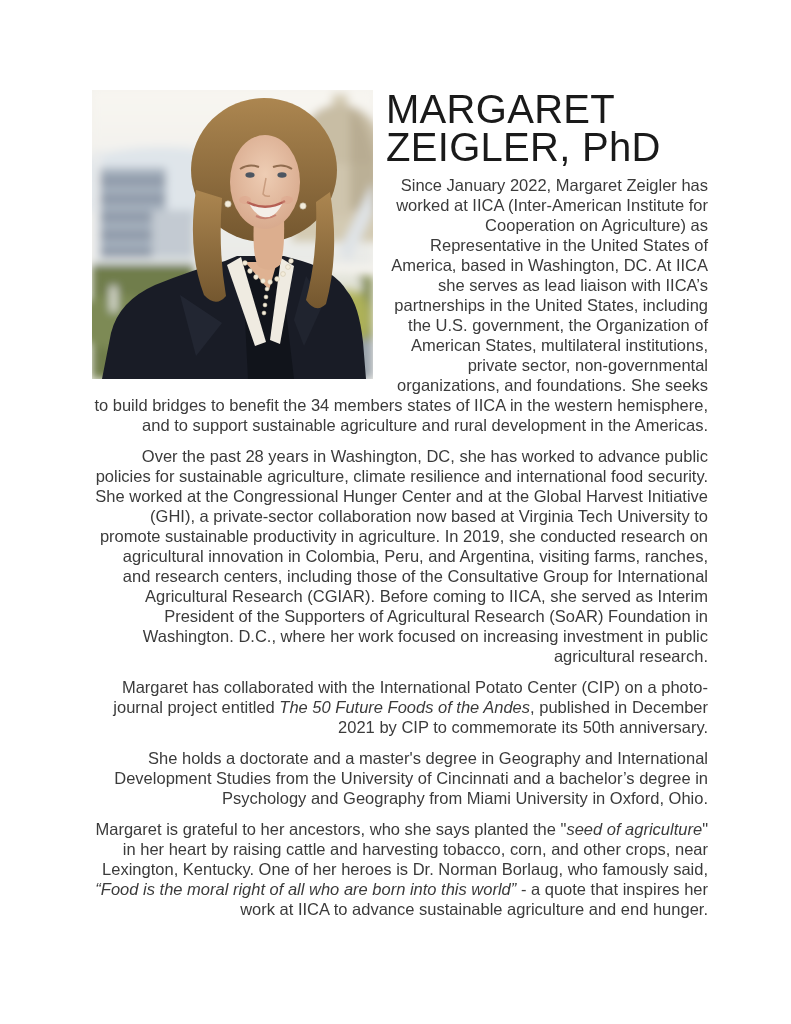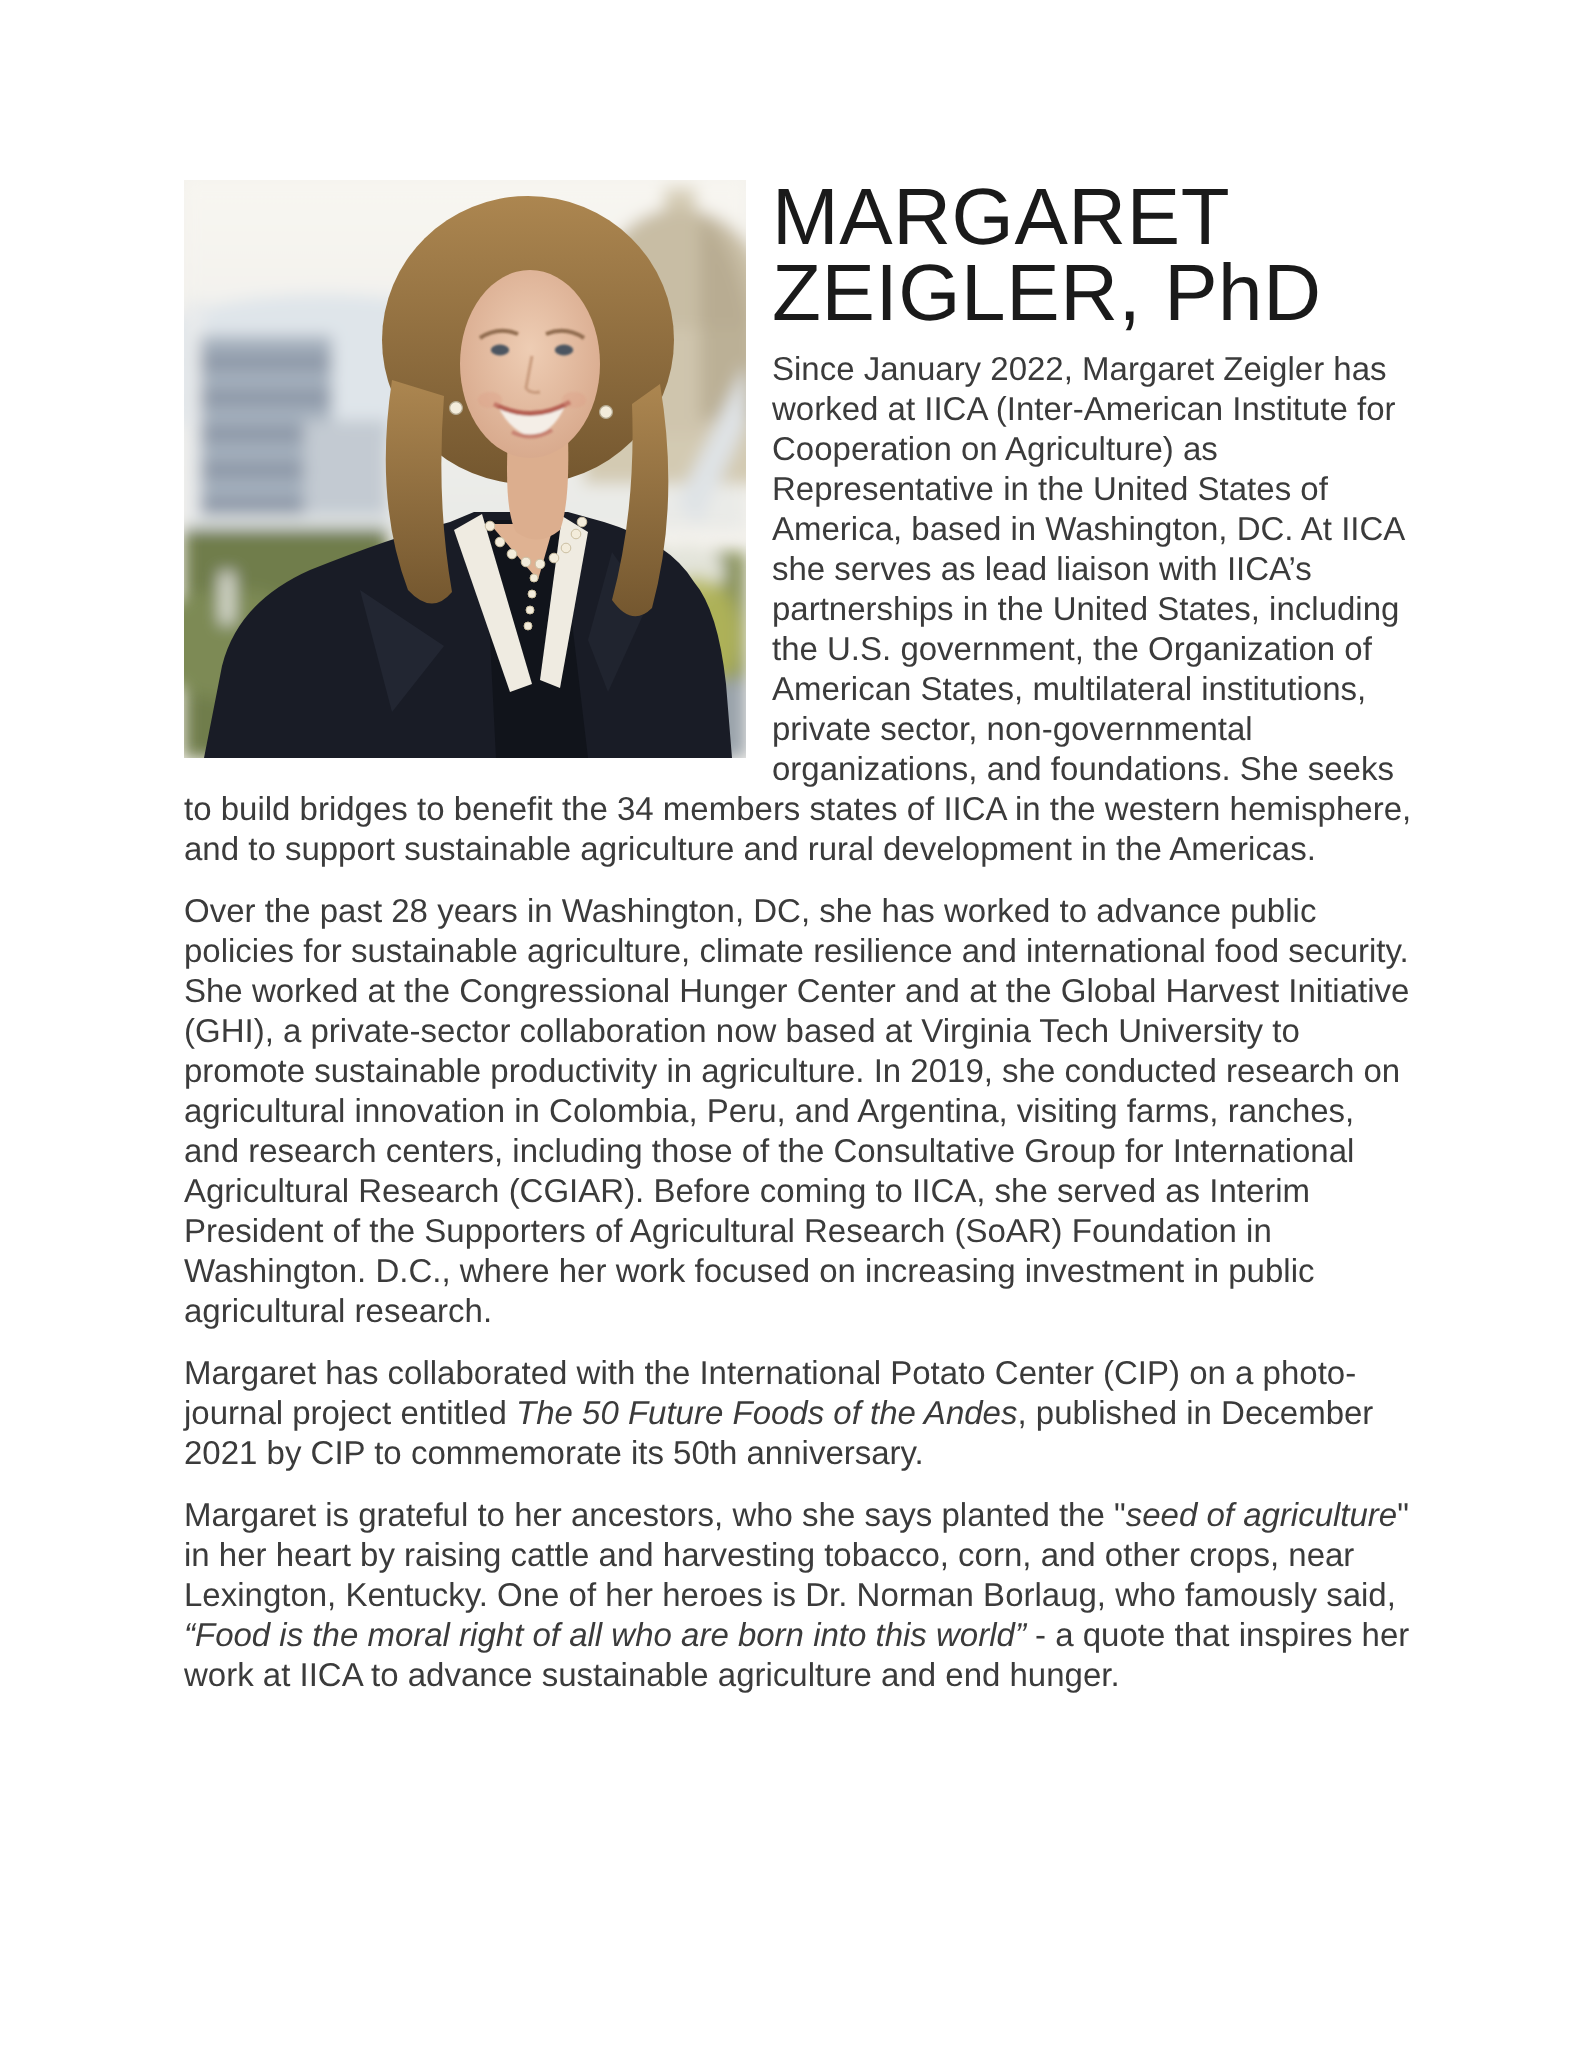--- a/index.html
+++ b/index.html
@@ -28,20 +28,21 @@
     font-weight: 400;
     letter-spacing: 0.3px;
     color: #1a1a1a;
   }
   h1 span { display: block; }
   p {
     margin: 0 0 11px 0;
     font-size: 16.5px;
     line-height: 20px;
     color: #3b3b3b;
+    text-align: right;
   }
   p i { font-style: italic; }
 </style>
 </head>
 <body>
 
 <div class="content">
 
   <div class="photo">
     <svg viewBox="0 0 281 289" role="img" aria-label="Portrait of a smiling woman with shoulder-length reddish-blonde hair wearing a dark blazer over a white-trimmed top with a pearl necklace, standing before a blurred city skyline with a domed building and green lawn">
@@ -152,16 +153,17 @@
     <span>MARGARET</span>
     <span>ZEIGLER, PhD</span>
   </h1>
 
   <p>Since January 2022, Margaret Zeigler has worked at IICA (Inter-American Institute for Cooperation on Agriculture) as Representative in the United States of America, based in Washington, DC.  At IICA she serves as lead liaison with IICA’s partnerships in the United States, including the U.S. government, the Organization of American States, multilateral institutions, private sector, non-governmental organizations, and foundations. She seeks to build bridges to benefit the 34 members states of IICA in the western hemisphere, and to support sustainable agriculture and rural development in the Americas.</p>
 
   <p>Over the past 28 years in Washington, DC, she has worked to advance public policies for sustainable agriculture, climate resilience and international food security. She worked at the Congressional Hunger Center and at the Global Harvest Initiative (GHI), a private-sector collaboration now based at Virginia Tech University to promote sustainable productivity in agriculture. In 2019, she conducted research on agricultural innovation in Colombia, Peru, and Argentina, visiting farms, ranches, and research centers, including those of the Consultative Group for International Agricultural Research (CGIAR). Before coming to IICA, she served as Interim President of the Supporters of Agricultural Research (SoAR) Foundation in Washington. D.C., where her work focused on increasing investment in public agricultural research.</p>
 
   <p><span>Margaret has collaborated with the International Potato Center (CIP) on a photo-journal project entitled </span><i>The 50 Future Foods of the Andes</i><span>, published in December 2021 by CIP to commemorate its 50th anniversary.</span></p>
 
+  <p>She holds a doctorate and a master's degree in Geography and International Development Studies from the University of Cincinnati and a bachelor’s degree in Psychology and Geography from Miami University in Oxford, Ohio.</p>
 
   <p><span>Margaret is grateful to her ancestors, who she says planted the "</span><i>seed of agriculture</i><span>" in her heart by raising cattle and harvesting tobacco, corn, and other crops, near Lexington, Kentucky. One of her heroes is Dr. Norman Borlaug, who famously said, </span><i>“Food is the moral right of all who are born into this world”</i><span> - a quote that inspires her work at IICA to advance sustainable agriculture and end hunger.</span></p>
 
 </div>
 
 </body></html>

